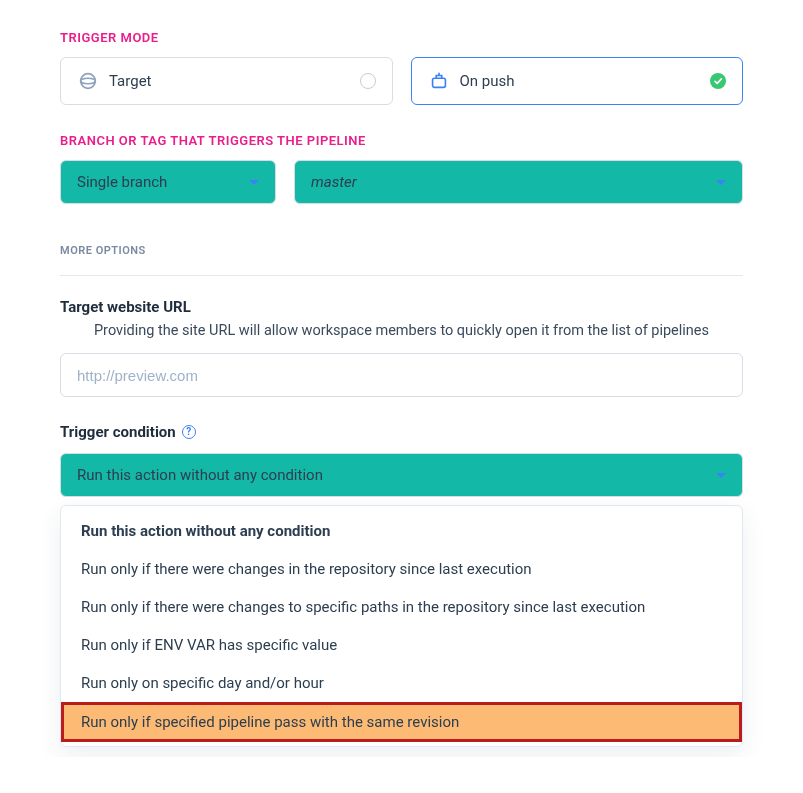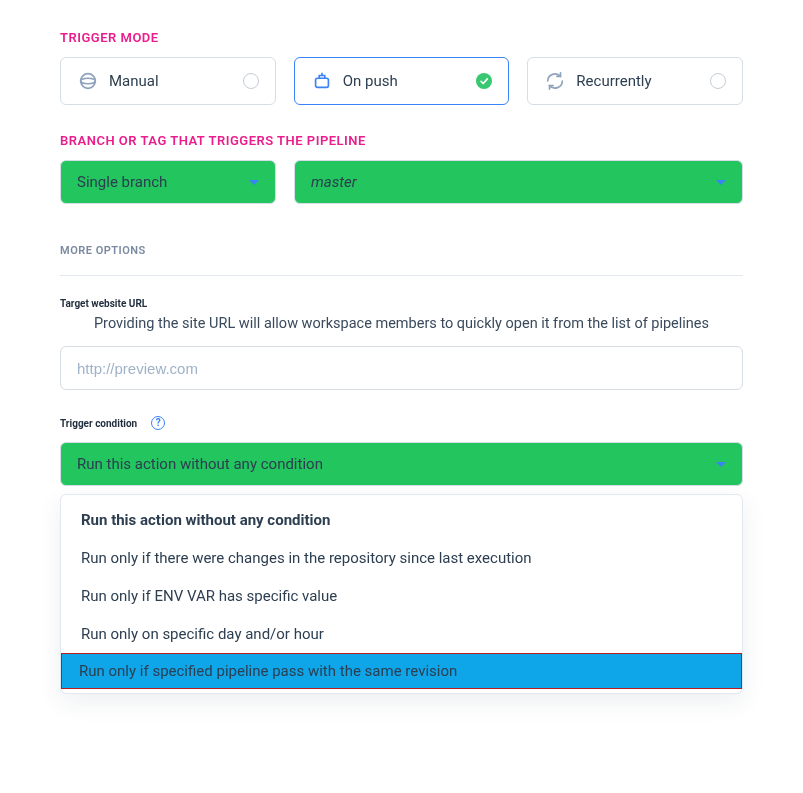--- a/index.html
+++ b/index.html
@@ -77,42 +77,42 @@
     border: 1px solid #d6dde5;
     border-radius: 6px;
     padding: 12px 16px;
     display: flex;
     align-items: center;
     justify-content: space-between;
     font-size: 15px;
     color: #2c3e50;
     cursor: pointer;
     height: 44px;
-    background: #22c55e;
+    background: #14b8a6;
   }
   .select .caret {
     width: 0; height: 0;
     border-left: 5px solid transparent;
     border-right: 5px solid transparent;
     border-top: 5px solid #3b82f6;
   }
   .select-narrow { width: 216px; }
   .select-wide { flex: 1; font-style: italic; }
   .divider-label {
     font-size: 11px;
     font-weight: 600;
     letter-spacing: 0.5px;
     color: #7a8aa0;
     text-transform: uppercase;
     border-bottom: 1px solid #e3e8ee;
     padding-bottom: 18px;
     margin-bottom: 22px;
   }
   .field-title {
-    font-size: 10px;
+    font-size: 15px;
     font-weight: 700;
     color: #1f2d3d;
     margin-bottom: 6px;
   }
   .field-desc {
     font-size: 14.5px;
     color: #3a4a5c;
     margin-bottom: 14px;
     text-align: center;
   }
@@ -123,21 +123,21 @@
     padding: 12px 16px;
     font-size: 15px;
     color: #a16207;
     height: 44px;
     margin-bottom: 26px;
   }
   .text-input::placeholder { color: #9fb2c8; }
   .label-row {
     display: flex;
     align-items: center;
-    gap: 14px;
+    gap: 6px;
     margin-bottom: 12px;
   }
   .help-icon {
     width: 14px;
     height: 14px;
     border: 1.5px solid #3b82f6;
     border-radius: 50%;
     color: #3b82f6;
     font-size: 10px;
     font-weight: 700;
@@ -160,22 +160,22 @@
     z-index: 10;
   }
   .dropdown-item {
     padding: 10px 20px;
     font-size: 15px;
     color: #2c3e50;
     cursor: pointer;
   }
   .dropdown-item.bold { font-weight: 700; }
   .dropdown-item.highlighted {
-    background: #0ea5e9;
-    border: 1px solid #b91c1c;
+    background: #fdba74;
+    border: 3px solid #b91c1c;
     margin: 0;
     padding: 8px 17px;
   }
   .hidden-underlay {
     height: 230px;
   }
 </style>
 </head>
 <body>
 
@@ -185,52 +185,40 @@
 <div class="section-label">TRIGGER MODE</div>
 <div class="trigger-row">
 
   <div class="trigger-card">
     <span class="icon-wrap">
       <svg width="22" height="22" viewBox="0 0 24 24" fill="none" stroke="#8fa3bd" stroke-width="1.8">
         <circle cx="12" cy="12" r="8"></circle>
         <ellipse cx="12" cy="12" rx="8" ry="3"></ellipse>
       </svg>
     </span>
-    <span class="label">Manual</span>
+    <span class="label">Target</span>
     <span class="radio"></span>
   </div>
 
   <div class="trigger-card selected">
     <span class="icon-wrap">
       <svg width="22" height="22" viewBox="0 0 24 24" fill="none" stroke="#3b82f6" stroke-width="1.8">
         <rect x="5" y="9" width="14" height="10" rx="2"></rect>
         <path d="M9 9 V6 h6 v3"></path>
         <line x1="12" y1="3" x2="12" y2="6"></line>
       </svg>
     </span>
     <span class="label">On push</span>
     <span class="check-badge">
       <svg width="10" height="10" viewBox="0 0 24 24" fill="none" stroke="#ffffff" stroke-width="4" stroke-linecap="round" stroke-linejoin="round">
         <polyline points="5 13 10 18 20 7"></polyline>
       </svg>
     </span>
   </div>
 
-  <div class="trigger-card">
-    <span class="icon-wrap">
-      <svg width="22" height="22" viewBox="0 0 24 24" fill="none" stroke="#8fa3bd" stroke-width="1.8" stroke-linecap="round">
-        <path d="M4 12a8 8 0 0 1 14-5"></path>
-        <path d="M20 12a8 8 0 0 1-14 5"></path>
-        <polyline points="18 3 18 7 14 7"></polyline>
-        <polyline points="6 21 6 17 10 17"></polyline>
-      </svg>
-    </span>
-    <span class="label">Recurrently</span>
-    <span class="radio"></span>
-  </div>
 
 </div>
 
 
 <div class="section-label">BRANCH OR TAG THAT TRIGGERS THE PIPELINE</div>
 <div class="select-row">
   <div class="select select-narrow">
     <span>Single branch</span>
     <span class="caret"></span>
   </div>
@@ -254,20 +242,21 @@
 
 <div class="dropdown-wrapper">
   <div class="select" style="width:100%">
     <span>Run this action without any condition</span>
     <span class="caret"></span>
   </div>
 
   <div class="dropdown-menu">
     <div class="dropdown-item bold">Run this action without any condition</div>
     <div class="dropdown-item">Run only if there were changes in the repository since last execution</div>
+    <div class="dropdown-item">Run only if there were changes to specific paths in the repository since last execution</div>
     <div class="dropdown-item">Run only if ENV VAR has specific value</div>
     <div class="dropdown-item">Run only on specific day and/or hour</div>
     <div class="dropdown-item highlighted">Run only if specified pipeline pass with the same revision</div>
   </div>
   <div class="hidden-underlay"></div>
 </div>
 
 
 
 

